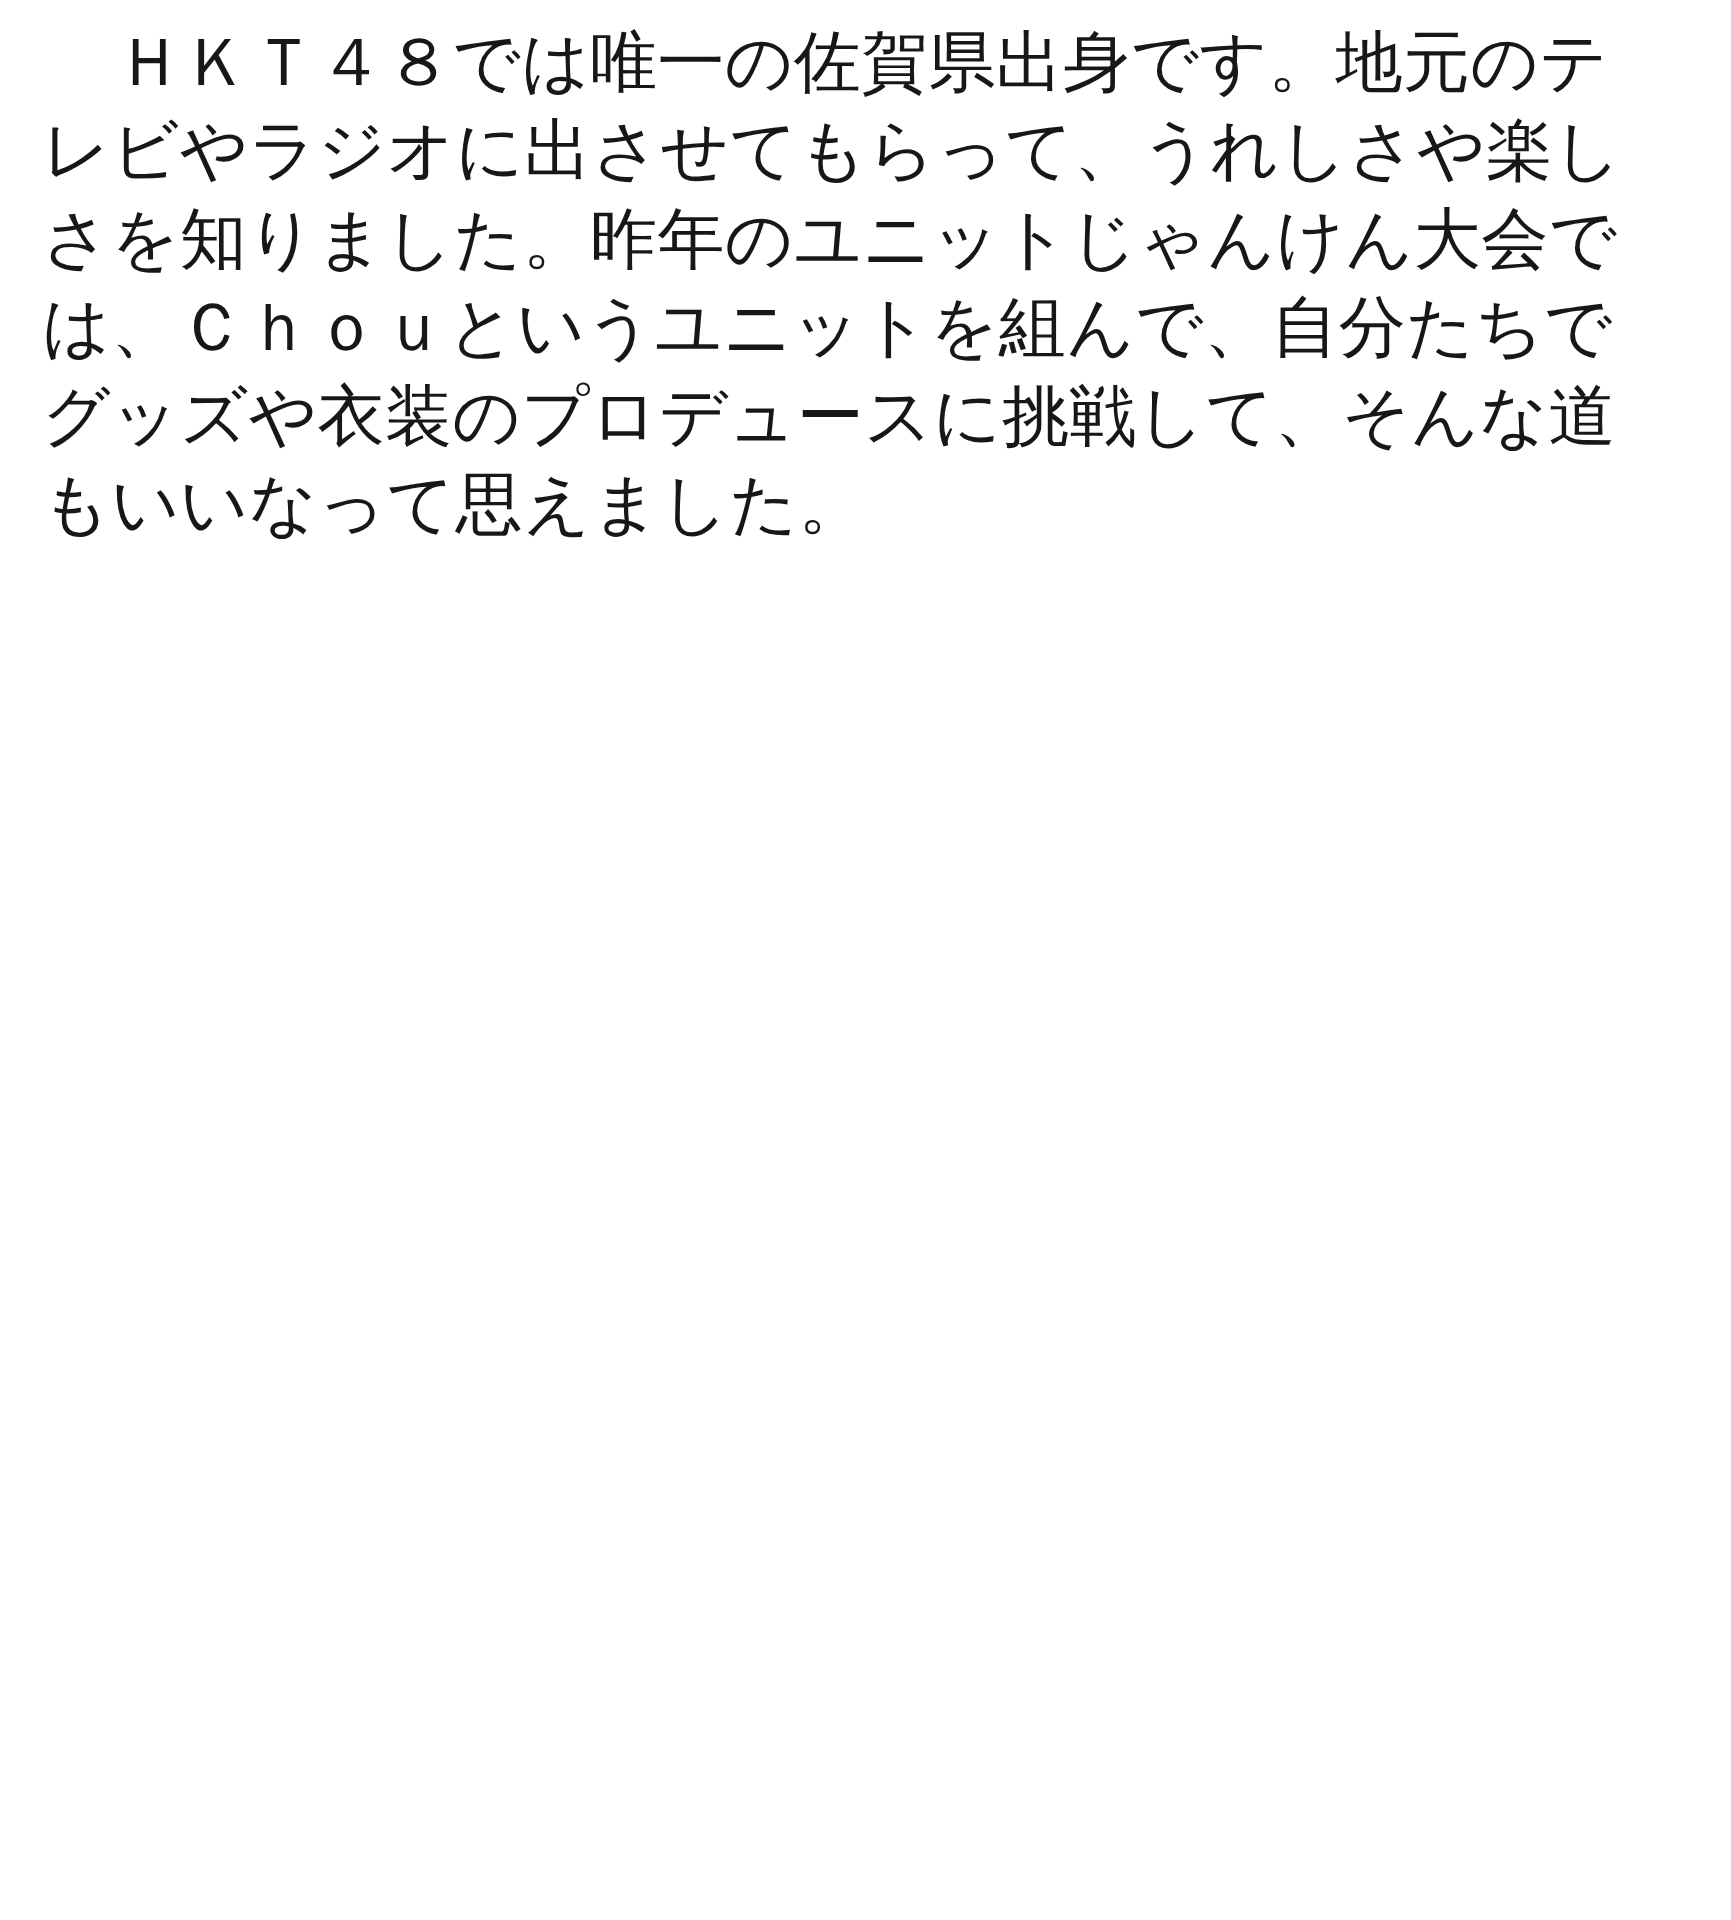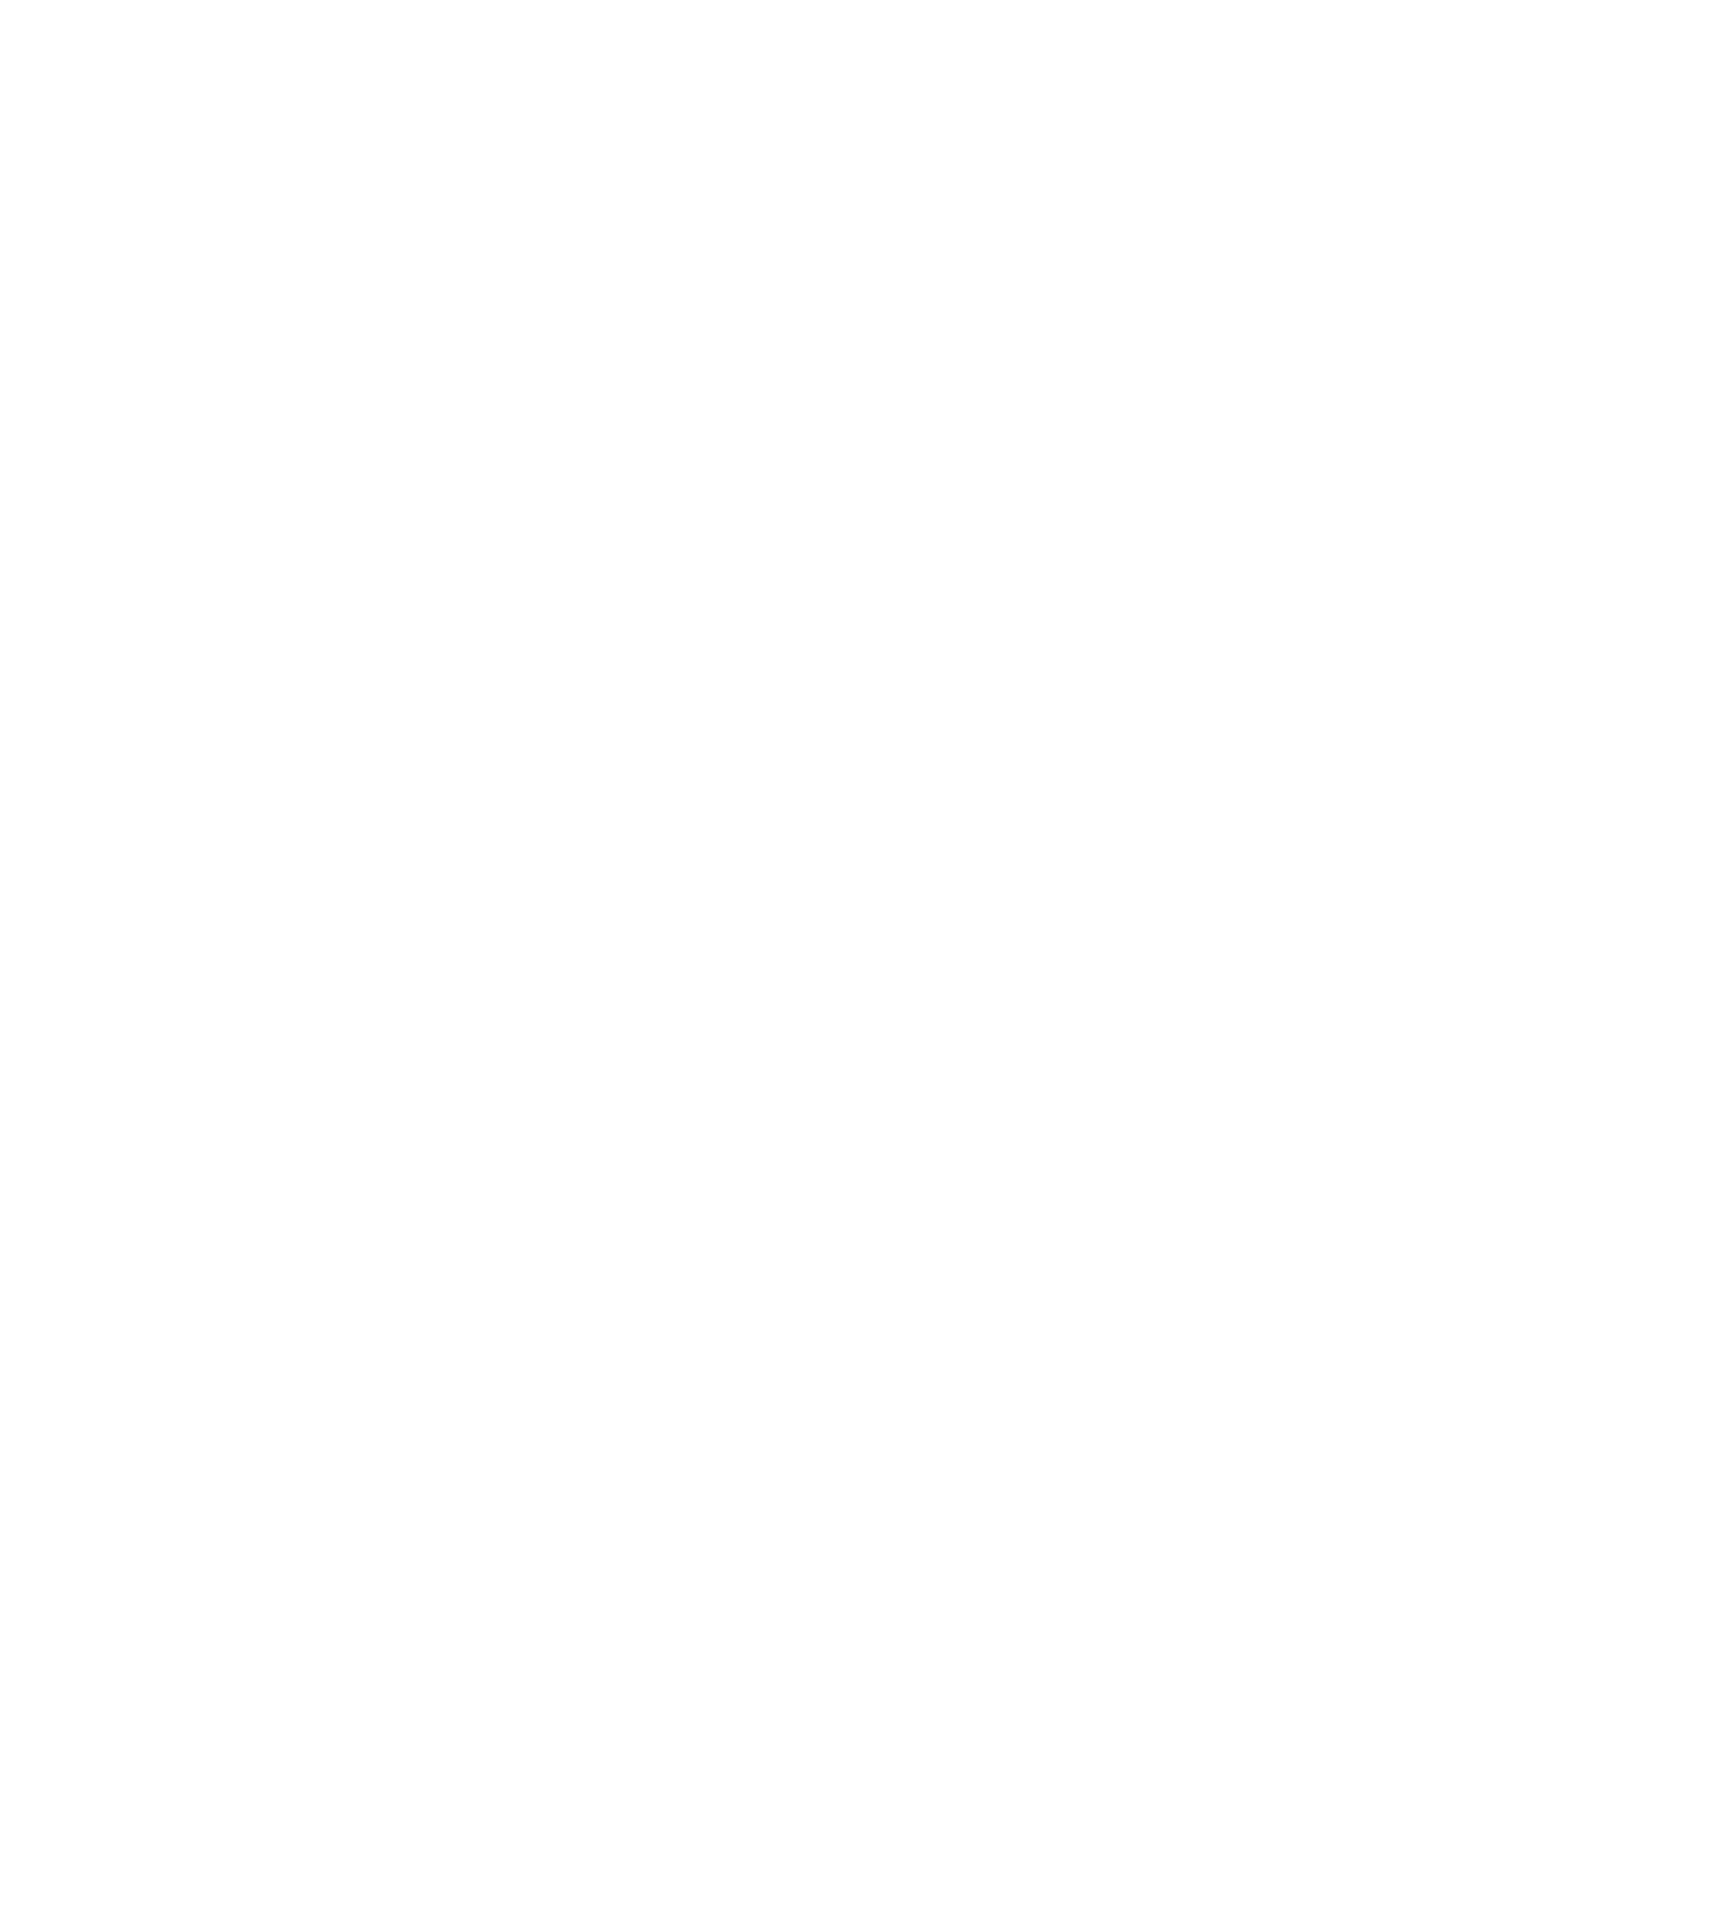--- a/index.html
+++ b/index.html
@@ -38,14 +38,15 @@
   }
   .para + .para {
     margin-top: 0.72em;
   }
 </style>
 </head>
 <body>
 
 <div class="page">
   <div class="article">
+    <p class="para">ＨＫＴ４８では唯一の佐賀県出身です。地元のテレビやラジオに出させてもらって、うれしさや楽しさを知りました。昨年のユニットじゃんけん大会では、Ｃｈｏｕというユニットを組んで、自分たちでグッズや衣装のプロデュースに挑戦して、そんな道もいいなって思えました。</p>
   </div>
 </div>
 
 </body></html>

